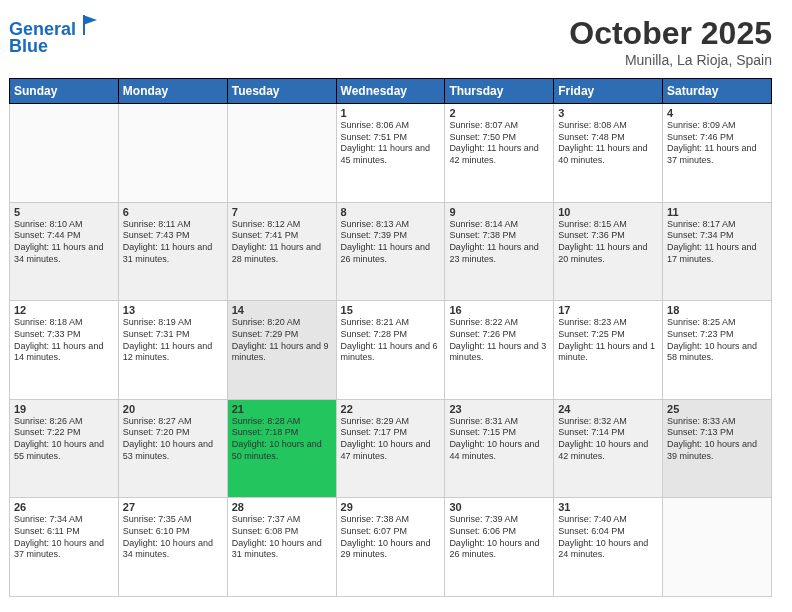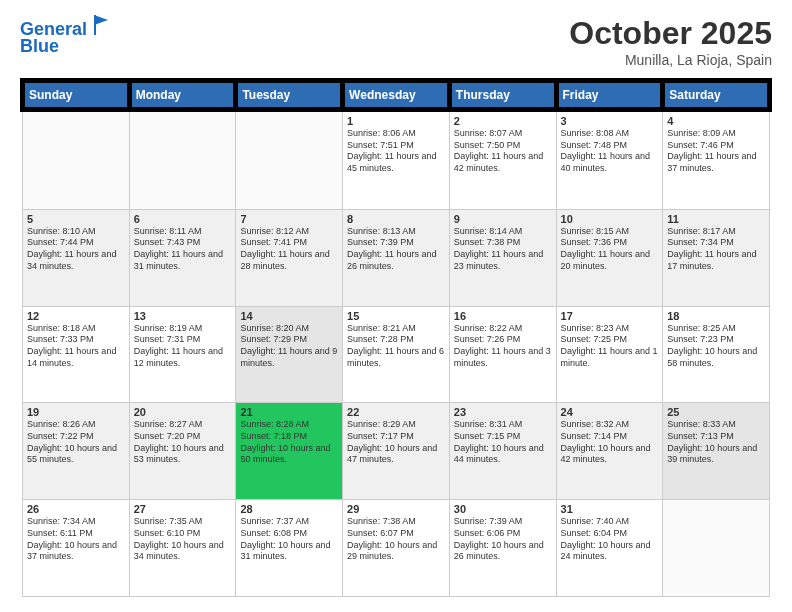--- a/index.html
+++ b/index.html
@@ -6,21 +6,21 @@
     body {
       width: 792px;
       height: 612px;
       background: #fff;
       font-family: Arial, sans-serif;
       overflow: hidden;
     }
     .page {
       width: 792px;
       height: 612px;
-      padding: 15px 20px 15px 20px;
+      padding: 15px 20px 15px 9px;
       display: flex;
       flex-direction: column;
     }
     .header {
       display: flex;
       justify-content: space-between;
       align-items: flex-start;
       margin-bottom: 10px;
     }
     .logo {
@@ -58,21 +58,21 @@
       border-collapse: collapse;
       flex: 1;
     }
     .calendar th {
       background: #2e6db4;
       color: #fff;
       font-size: 12px;
       font-weight: bold;
       padding: 5px 4px;
       text-align: left;
-      border: 5px solid #000000;
+      border: 1px solid #000000;
     }
     .calendar td {
       border: 1px solid #ccc;
       vertical-align: top;
       padding: 3px 4px;
       font-size: 9.5px;
       color: #333;
       width: calc(100% / 7);
       background: #fff;
     }

